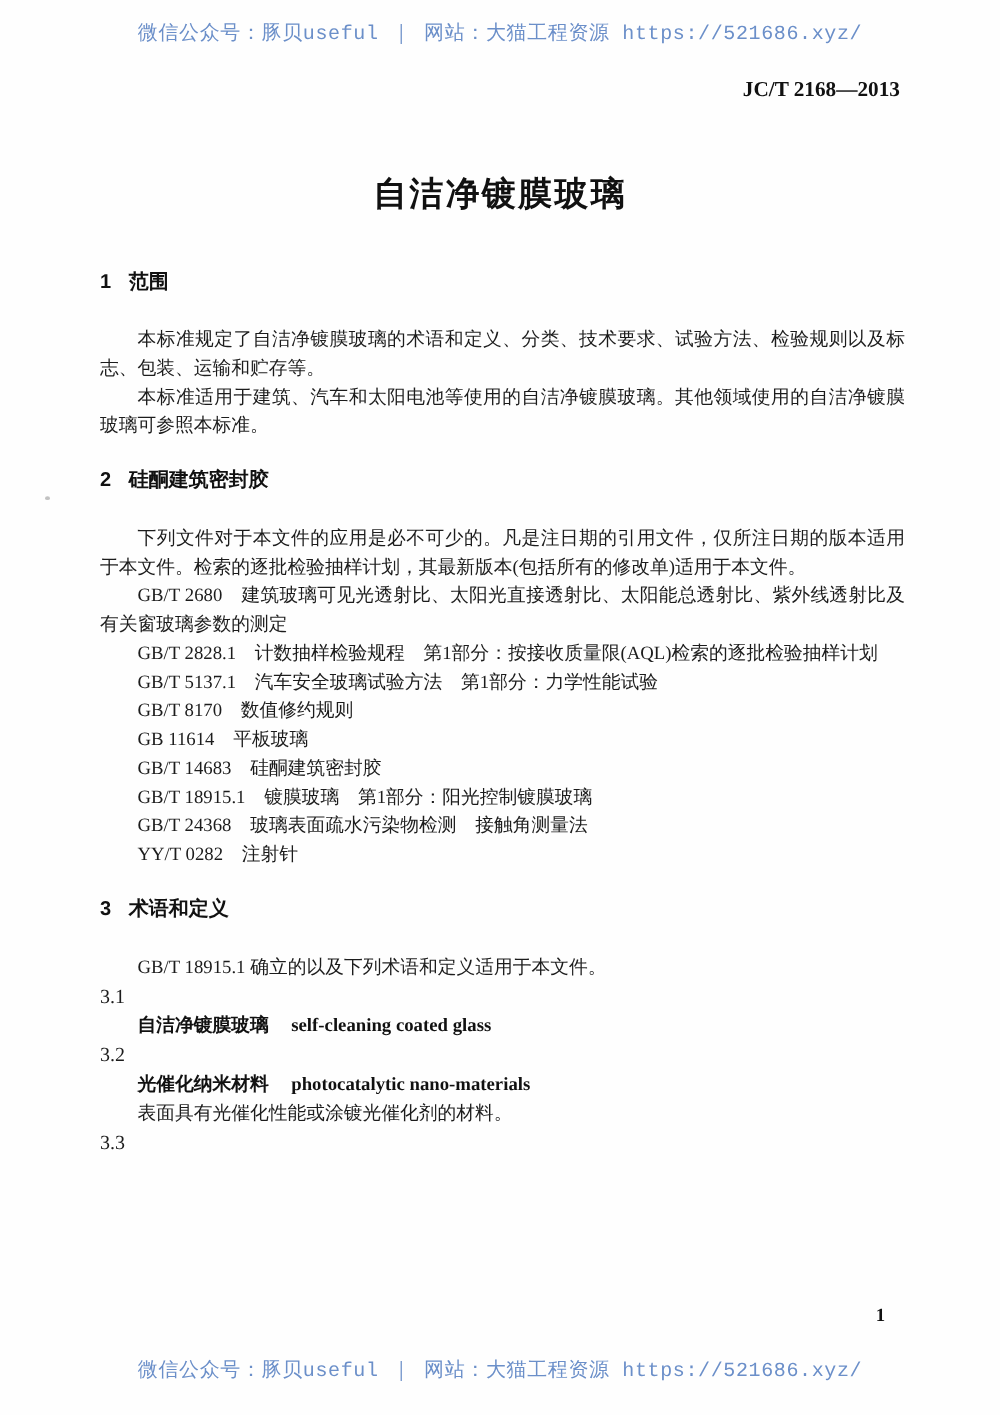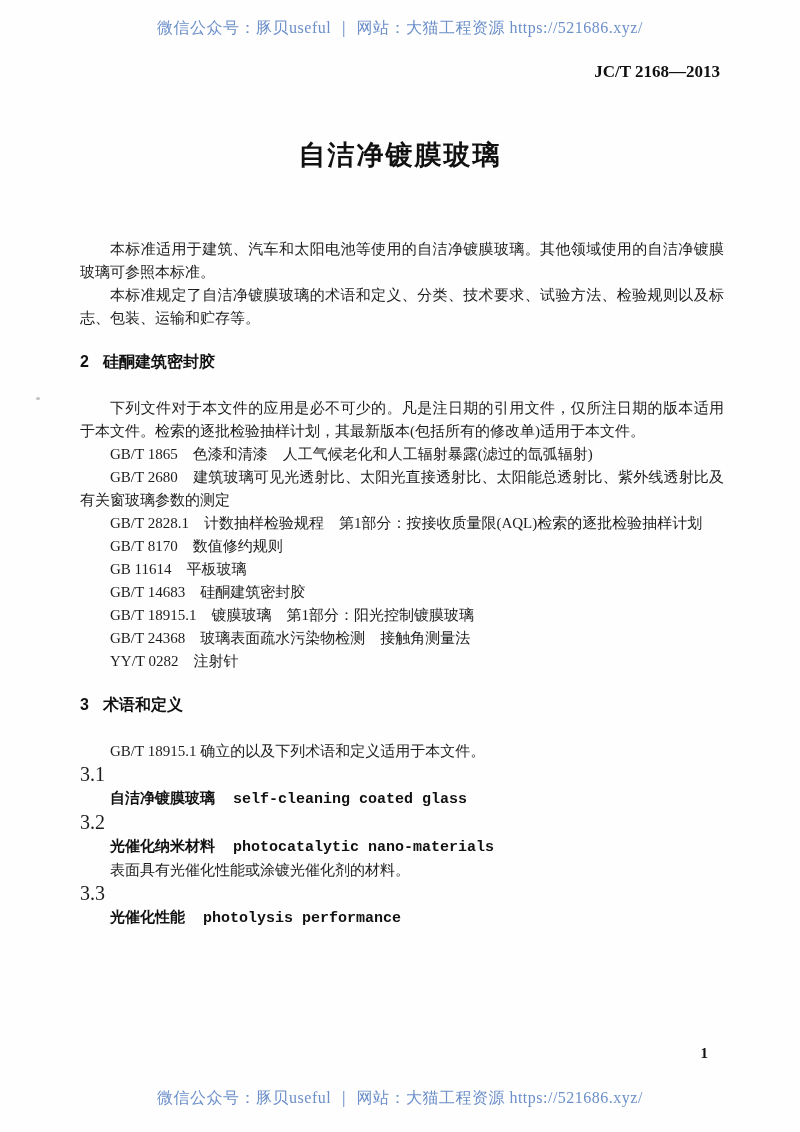--- a/index.html
+++ b/index.html
@@ -16,21 +16,21 @@
     color: #1c1c1c;
     font-family: "Liberation Serif", "DejaVu Serif", serif;
     font-size: 15px;
     line-height: 23px;
   }
   .watermark {
     position: absolute;
     left: 0;
     width: 100%;
     text-align: center;
-    font-family: Liberation Serif, serif;
+    font-family: Liberation Mono, monospace;
     font-size: 16px;
     letter-spacing: 0.5px;
   }
   .watermark.top { top: 16px; }
   .watermark.bottom { top: 1086px; }
   .std-number {
     position: absolute;
     top: 60px;
     right: 80px;
     font-family: "Liberation Serif", "DejaVu Serif", serif;
@@ -73,36 +73,36 @@
   .gap-after-heading { height: 24px; }
   .gap-section { height: 20px; }
   .ref-item {
     margin: 0;
     text-indent: 2em;
     text-align: justify;
   }
   .term-no {
     margin: 0;
     font-family: "Liberation Serif", "DejaVu Serif", serif;
-    font-size: 20px;
+    font-size: 16px;
   }
   .term-heading {
     margin: 0;
     padding-left: 2em;
     font-weight: bold;
     font-size: 15px;
     color: #111;
   }
   .term-zh {
     font-family: "Liberation Sans", "DejaVu Sans", sans-serif;
     font-weight: bold;
     margin-right: 18px;
   }
   .term-en {
-    font-family: Liberation Mono, monospace;
+    font-family: Liberation Serif, serif;
     font-weight: bold;
   }
   .page-number {
     position: absolute;
     top: 1042px;
     right: 92px;
     font-family: "Liberation Serif", "DejaVu Serif", serif;
     font-weight: bold;
     font-size: 15px;
     color: #111;
@@ -126,32 +126,33 @@
   <div class="watermark top" style="color: rgb(107, 143, 201);">微信公众号：豚贝useful ｜ 网站：大猫工程资源 https://521686.xyz/</div>
 
   <div class="std-number">JC/T 2168—2013</div>
 
   <div class="doc-title">自洁净镀膜玻璃</div>
 
   <div class="scan-speck"></div>
 
   <div class="content">
 
+    <h2 class="sec-heading"><span class="sec-no">1</span><span>范围</span></h2>
     <div class="gap-after-heading"></div>
+    <p class="body-p">本标准规定了自洁净镀膜玻璃的术语和定义、分类、技术要求、试验方法、检验规则以及标志、包装、运输和贮存等。</p>
     <p class="body-p">本标准适用于建筑、汽车和太阳电池等使用的自洁净镀膜玻璃。其他领域使用的自洁净镀膜玻璃可参照本标准。</p>
-    <p class="body-p">本标准规定了自洁净镀膜玻璃的术语和定义、分类、技术要求、试验方法、检验规则以及标志、包装、运输和贮存等。</p>
 
     <div class="gap-section"></div>
 
     <h2 class="sec-heading"><span class="sec-no">2</span><span>硅酮建筑密封胶</span></h2>
     <div class="gap-after-heading"></div>
     <p class="body-p">下列文件对于本文件的应用是必不可少的。凡是注日期的引用文件，仅所注日期的版本适用于本文件。检索的逐批检验抽样计划，其最新版本(包括所有的修改单)适用于本文件。</p>
-    <p class="ref-item">GB/T 1865　色漆和清漆　人工气候老化和人工辐射暴露(滤过的氙弧辐射)</p>
     <p class="ref-item">GB/T 2680　建筑玻璃可见光透射比、太阳光直接透射比、太阳能总透射比、紫外线透射比及有关窗玻璃参数的测定</p>
     <p class="ref-item">GB/T 2828.1　计数抽样检验规程　第1部分：按接收质量限(AQL)检索的逐批检验抽样计划</p>
+    <p class="ref-item">GB/T 5137.1　汽车安全玻璃试验方法　第1部分：力学性能试验</p>
     <p class="ref-item">GB/T 8170　数值修约规则</p>
     <p class="ref-item">GB 11614　平板玻璃</p>
     <p class="ref-item">GB/T 14683　硅酮建筑密封胶</p>
     <p class="ref-item">GB/T 18915.1　镀膜玻璃　第1部分：阳光控制镀膜玻璃</p>
     <p class="ref-item">GB/T 24368　玻璃表面疏水污染物检测　接触角测量法</p>
     <p class="ref-item">YY/T 0282　注射针</p>
 
     <div class="gap-section"></div>
 
     <h2 class="sec-heading"><span class="sec-no">3</span><span>术语和定义</span></h2>
@@ -159,21 +160,20 @@
     <p class="body-p">GB/T 18915.1 确立的以及下列术语和定义适用于本文件。</p>
 
     <p class="term-no">3.1</p>
     <p class="term-heading"><span class="term-zh">自洁净镀膜玻璃</span><span class="term-en">self-cleaning coated glass</span></p>
 
     <p class="term-no">3.2</p>
     <p class="term-heading"><span class="term-zh">光催化纳米材料</span><span class="term-en">photocatalytic nano-materials</span></p>
     <p class="body-p">表面具有光催化性能或涂镀光催化剂的材料。</p>
 
     <p class="term-no">3.3</p>
-    <p class="term-heading"><span class="term-zh">光催化性能</span><span class="term-en">photolysis performance</span></p>
 
   </div>
 
   <div class="page-number">1</div>
 
   <div class="watermark bottom" style="color: rgb(107, 143, 201);">微信公众号：豚贝useful ｜ 网站：大猫工程资源 https://521686.xyz/</div>
 
 </div>
 
 </body></html>

